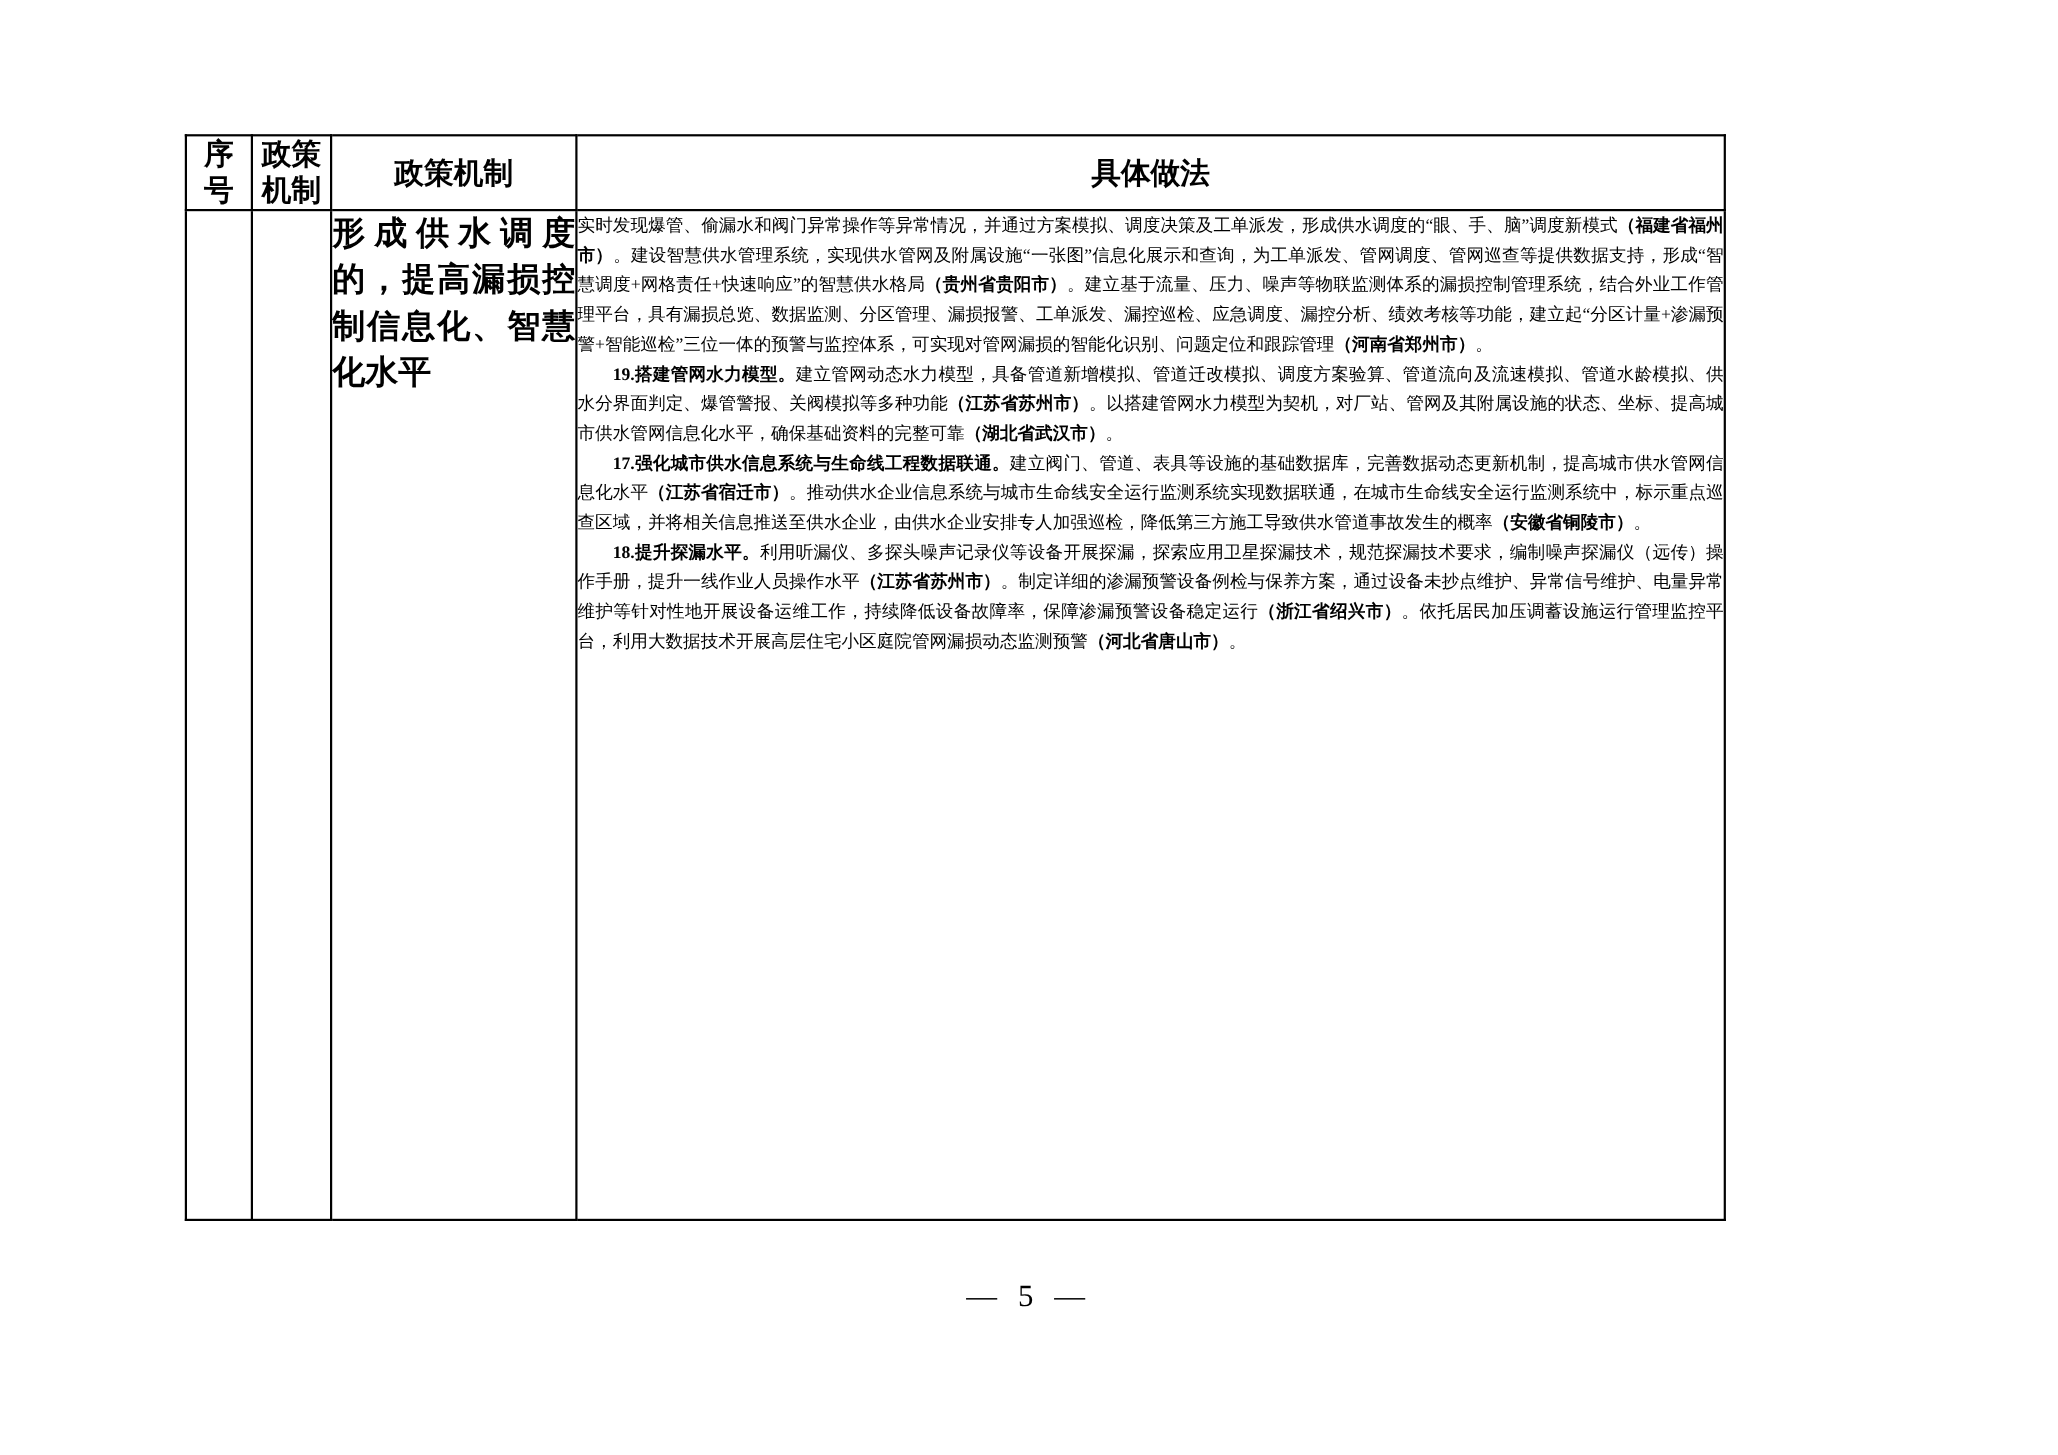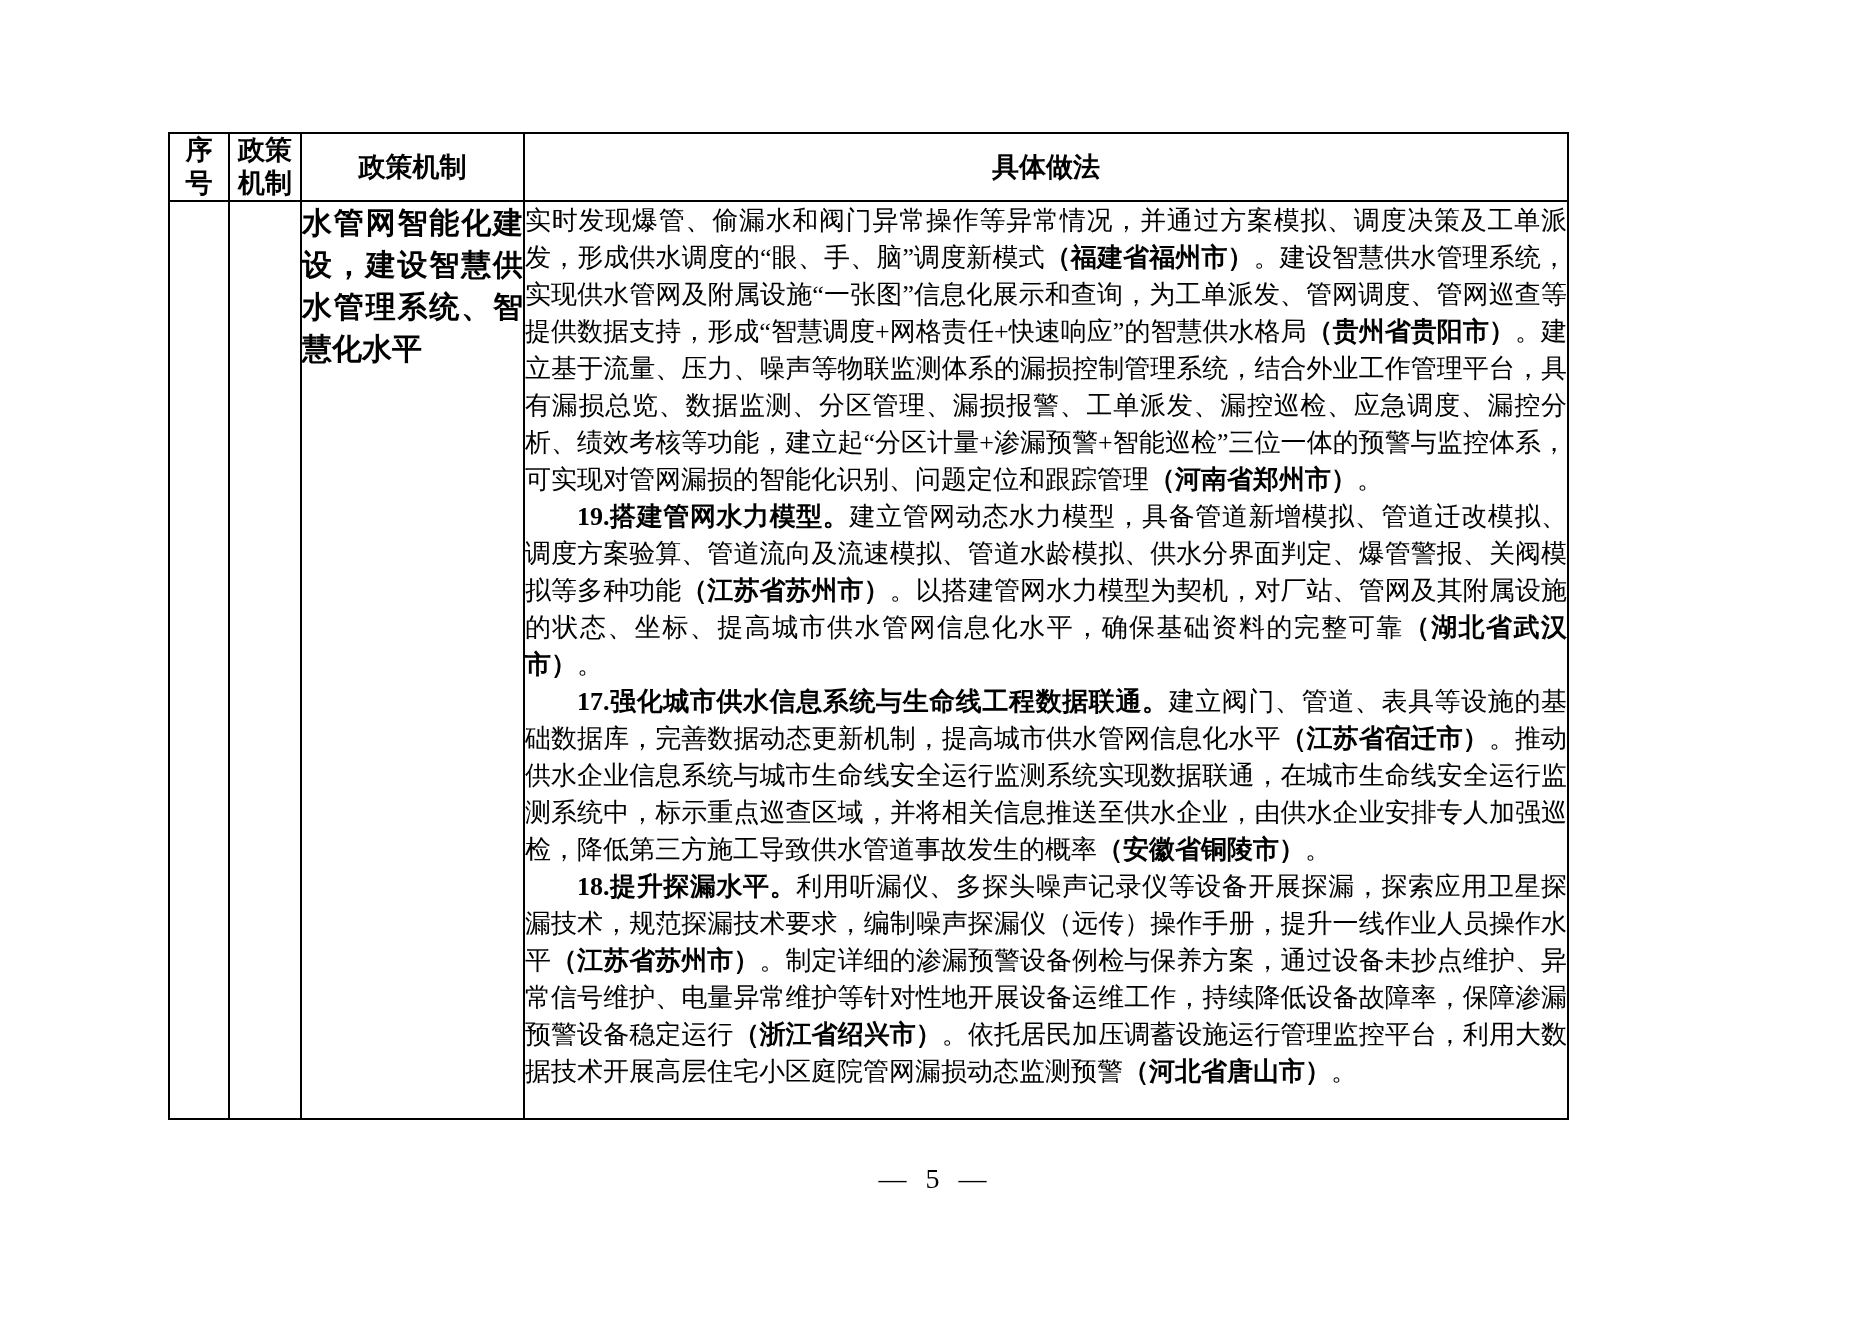--- a/index.html
+++ b/index.html
@@ -12,21 +12,21 @@
     width: 1871px;
     height: 1323px;
     background: #ffffff;
     font-family: "Liberation Serif", serif;
     color: #000000;
     overflow: hidden;
   }
   table.policy-table {
     position: absolute;
     left: 168px;
-    top: 132px;
+    top: 122px;
     width: 1399px;
     border-collapse: collapse;
     table-layout: fixed;
   }
   table.policy-table th,
   table.policy-table td {
     border: 2px solid #000000;
     box-sizing: border-box;
     vertical-align: top;
     padding: 0;
@@ -46,22 +46,22 @@
   }
   td.cell-measure {
     font-weight: bold;
     font-size: 30px;
     line-height: 42px;
     text-align: justify;
     text-justify: inter-character;
     padding: 7px 10px 0 10px;
   }
   td.cell-details {
-    font-size: 26px;
-    line-height: 37px;
+    font-size: 16px;
+    line-height: 27px;
     text-align: justify;
     text-justify: inter-character;
     padding: 6px 10px 0 12px;
   }
   td.cell-details p {
     margin: 0;
   }
   td.cell-details p.indent {
     text-indent: 2em;
   }
@@ -96,21 +96,21 @@
         <th>序号</th>
         <th>政策机制</th>
         <th>政策机制</th>
         <th>具体做法</th>
       </tr>
     </thead>
     <tbody>
       <tr>
         <td></td>
         <td></td>
-        <td class="cell-measure">水管网智能化建设，建设智慧供水管理系统、智慧化水平</td>
+        <td class="cell-measure">形成供水调度的，提高漏损控制信息化、智慧化水平</td>
         <td class="cell-details">
             <p><span class="seg-plain">实时发现爆管、偷漏水和阀门异常操作等异常情况，并通过方案模拟、调度决策及工单派发，形成供水调度的“眼、手、脑”调度新模式</span><span class="seg-bold">（福建省福州市）</span><span class="seg-plain">。建设智慧供水管理系统，实现供水管网及附属设施“一张图”信息化展示和查询，为工单派发、管网调度、管网巡查等提供数据支持，形成“智慧调度+网格责任+快速响应”的智慧供水格局</span><span class="seg-bold">（贵州省贵阳市）</span><span class="seg-plain">。建立基于流量、压力、噪声等物联监测体系的漏损控制管理系统，结合外业工作管理平台，具有漏损总览、数据监测、分区管理、漏损报警、工单派发、漏控巡检、应急调度、漏控分析、绩效考核等功能，建立起“分区计量+渗漏预警+智能巡检”三位一体的预警与监控体系，可实现对管网漏损的智能化识别、问题定位和跟踪管理</span><span class="seg-bold">（河南省郑州市）</span><span class="seg-plain">。</span></p>
             <p class="indent"><span class="seg-bold">19.搭建管网水力模型。</span><span class="seg-plain">建立管网动态水力模型，具备管道新增模拟、管道迁改模拟、调度方案验算、管道流向及流速模拟、管道水龄模拟、供水分界面判定、爆管警报、关阀模拟等多种功能</span><span class="seg-bold">（江苏省苏州市）</span><span class="seg-plain">。以搭建管网水力模型为契机，对厂站、管网及其附属设施的状态、坐标、提高城市供水管网信息化水平，确保基础资料的完整可靠</span><span class="seg-bold">（湖北省武汉市）</span><span class="seg-plain">。</span></p>
             <p class="indent"><span class="seg-bold">17.强化城市供水信息系统与生命线工程数据联通。</span><span class="seg-plain">建立阀门、管道、表具等设施的基础数据库，完善数据动态更新机制，提高城市供水管网信息化水平</span><span class="seg-bold">（江苏省宿迁市）</span><span class="seg-plain">。推动供水企业信息系统与城市生命线安全运行监测系统实现数据联通，在城市生命线安全运行监测系统中，标示重点巡查区域，并将相关信息推送至供水企业，由供水企业安排专人加强巡检，降低第三方施工导致供水管道事故发生的概率</span><span class="seg-bold">（安徽省铜陵市）</span><span class="seg-plain">。</span></p>
             <p class="indent"><span class="seg-bold">18.提升探漏水平。</span><span class="seg-plain">利用听漏仪、多探头噪声记录仪等设备开展探漏，探索应用卫星探漏技术，规范探漏技术要求，编制噪声探漏仪（远传）操作手册，提升一线作业人员操作水平</span><span class="seg-bold">（江苏省苏州市）</span><span class="seg-plain">。制定详细的渗漏预警设备例检与保养方案，通过设备未抄点维护、异常信号维护、电量异常维护等针对性地开展设备运维工作，持续降低设备故障率，保障渗漏预警设备稳定运行</span><span class="seg-bold">（浙江省绍兴市）</span><span class="seg-plain">。依托居民加压调蓄设施运行管理监控平台，利用大数据技术开展高层住宅小区庭院管网漏损动态监测预警</span><span class="seg-bold">（河北省唐山市）</span><span class="seg-plain">。</span></p>
           </td>
       </tr>
     </tbody>
   </table>
 

